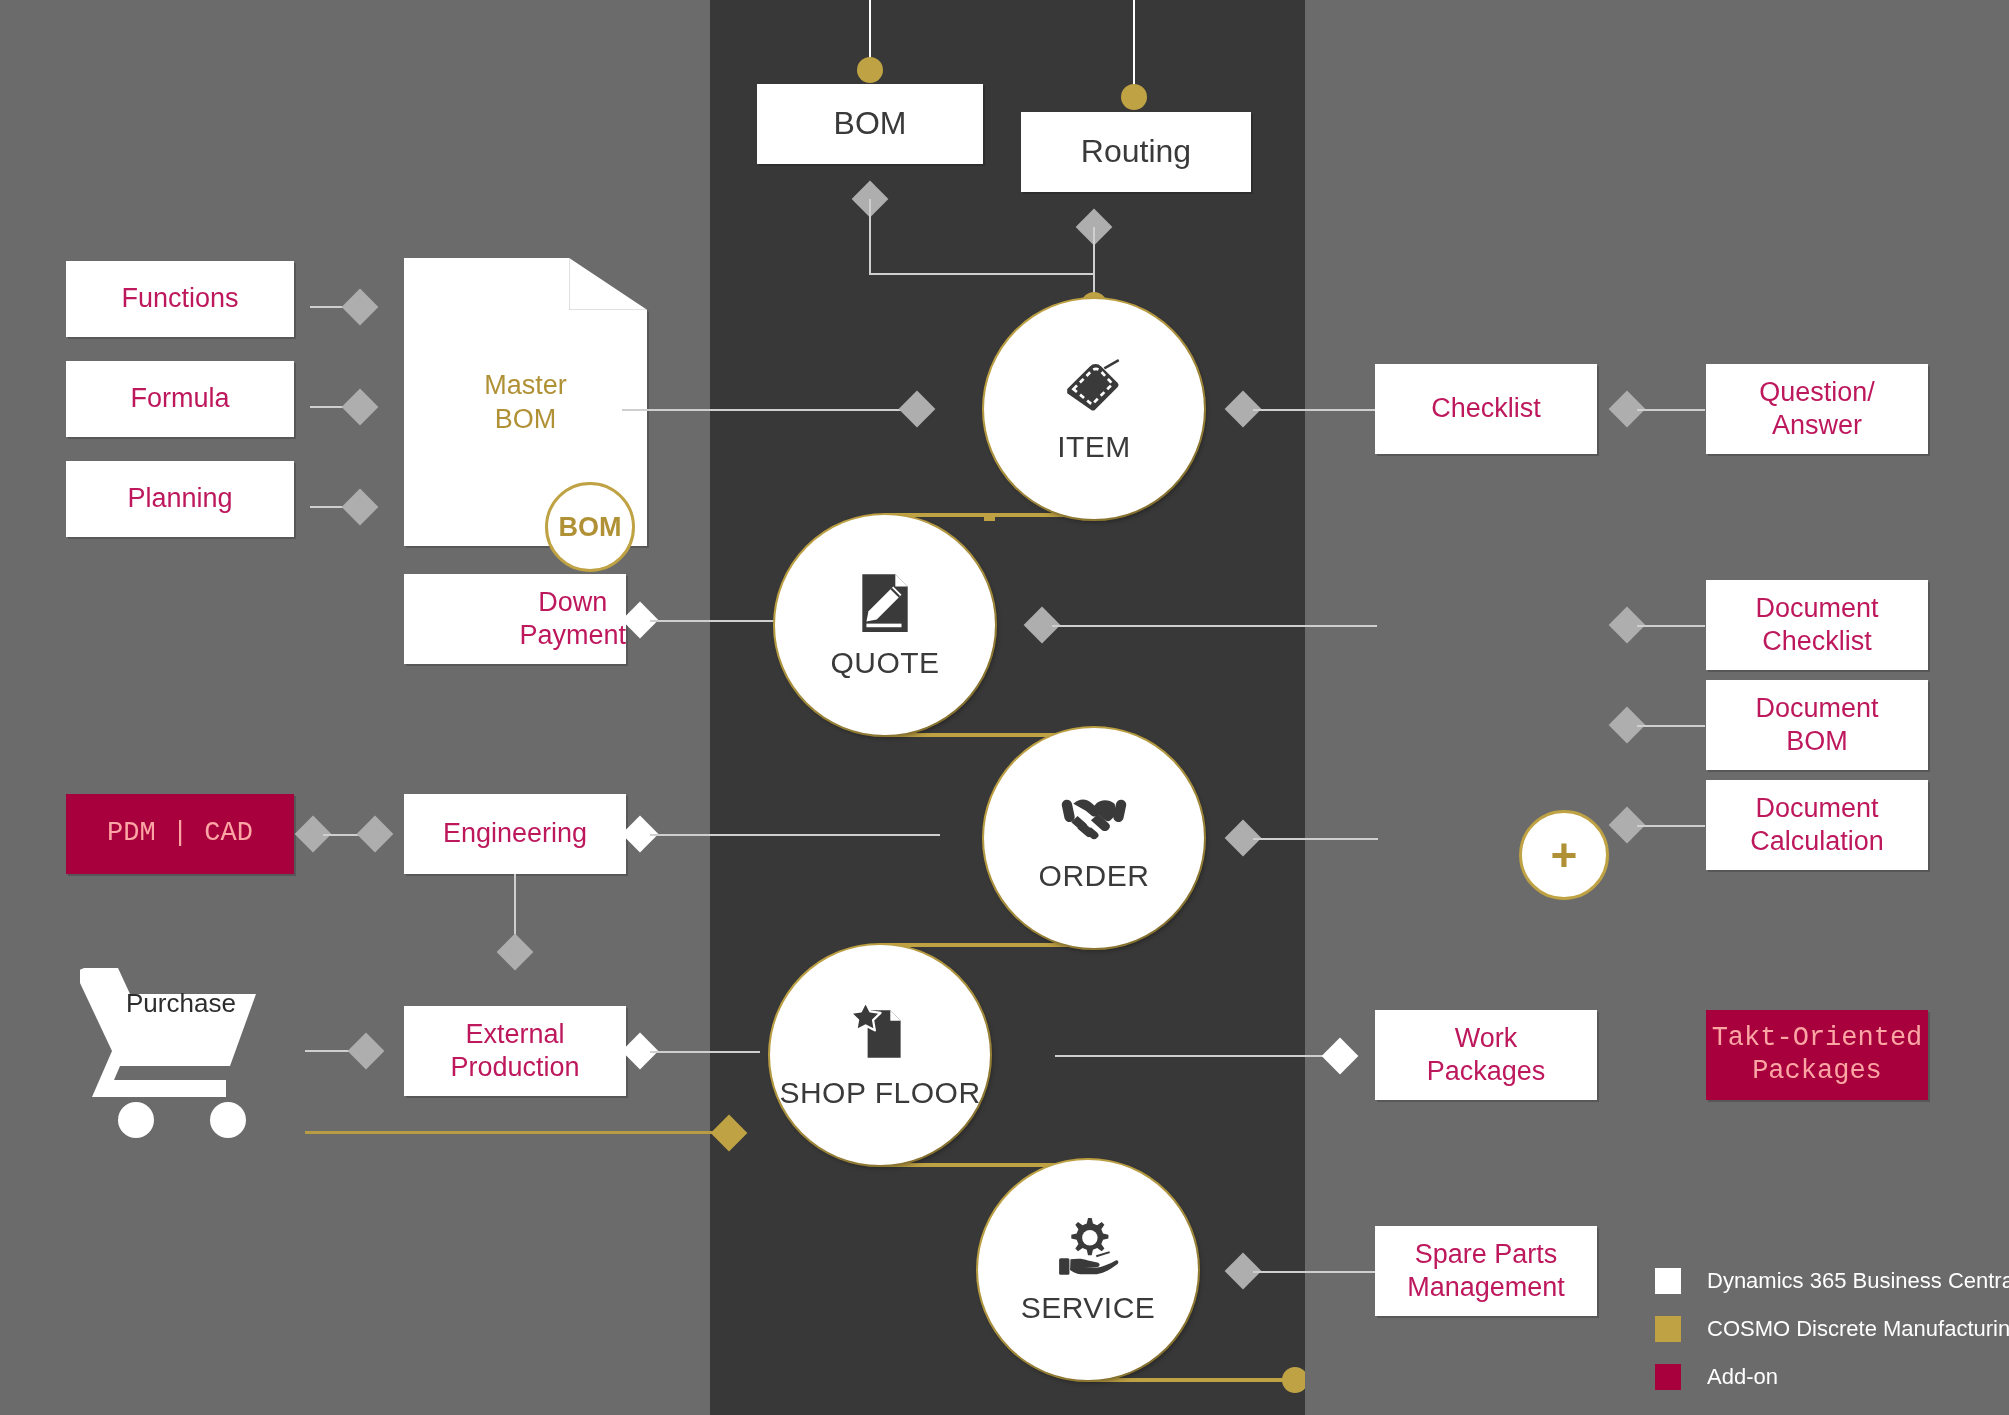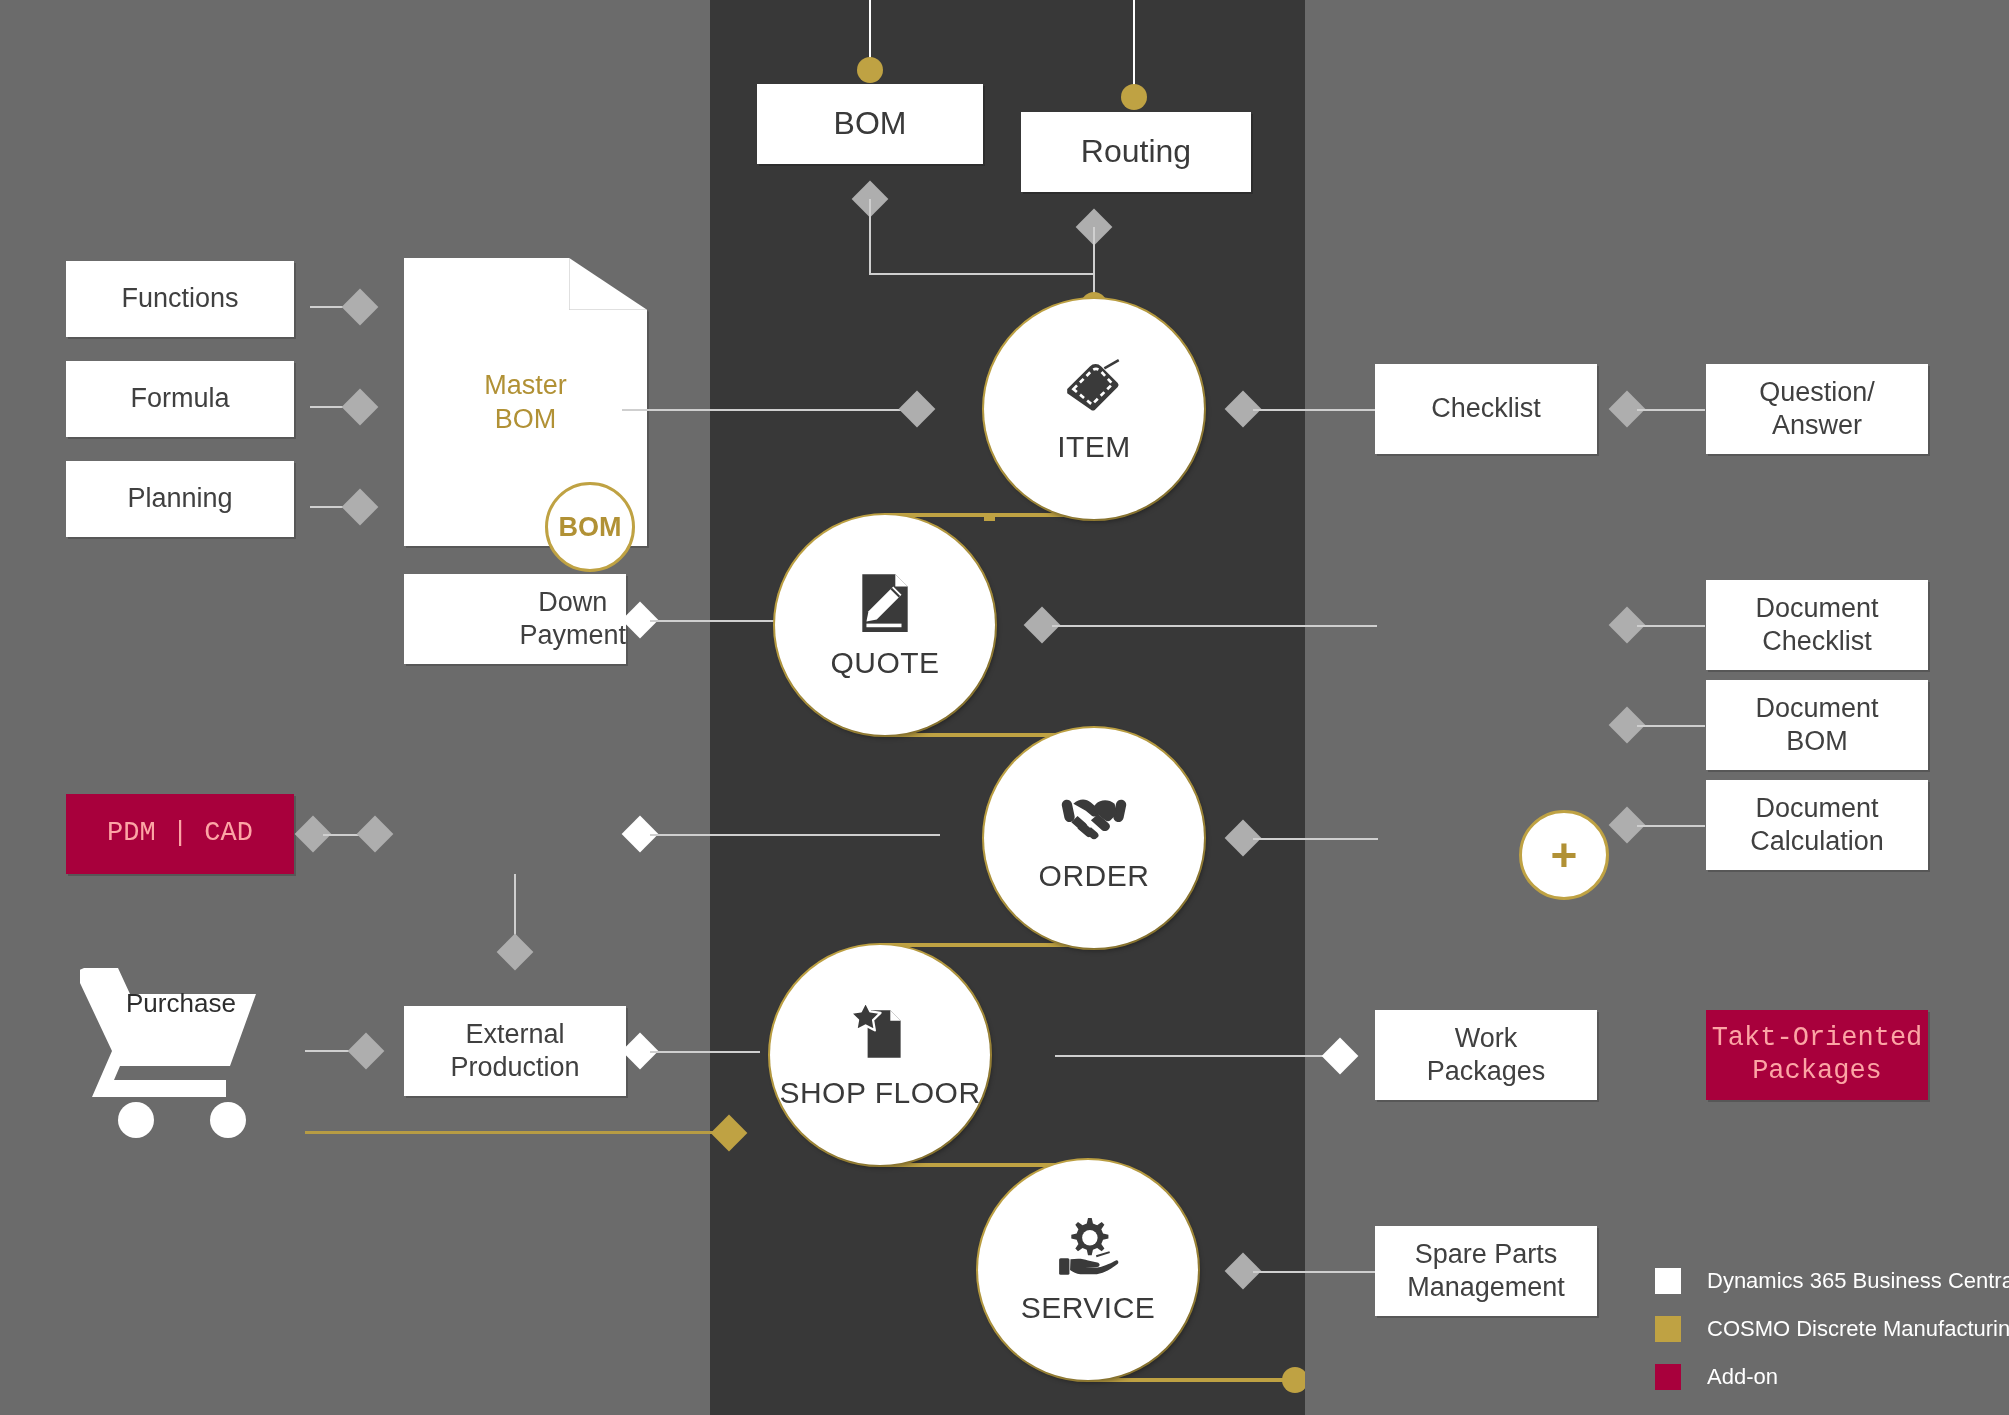--- a/index.html
+++ b/index.html
@@ -9,21 +9,21 @@
 
   
   .dark-panel{position:absolute;left:710px;top:0;width:595px;height:1415px;
               background:#383838;}
 
   
   .box{position:absolute;background:#ffffff;
        box-shadow:2px 2px 0 rgba(0,0,0,.18);
        display:flex;align-items:center;justify-content:center;
        text-align:center;line-height:1.24;
-       color:#404040;font-weight:400;}
+       color:#be185d;font-weight:400;}
   .box.dark-text{color:#3a3a3a;}
   .box.accent{background:#a8003c;color:#fca5a5;font-family:Liberation Mono, monospace;}
 
   
   .circle{position:absolute;border-radius:50%;background:#ffffff;
           box-shadow:2px 3px 5px rgba(0,0,0,.35);
           display:flex;flex-direction:column;align-items:center;
           justify-content:center;color:#3a3a3a;}
   .circle .c-label{font-size:30px;letter-spacing:.5px;margin-top:10px;
                    white-space:nowrap;}
@@ -122,20 +122,21 @@
     <span><span>Down</span><br><span>Payment</span></span>
   </div>
   <div class="dia white" style="left:627px;top:607px;"></div>
   <div class="ln h" style="left:650px;top:620px;width:130px;"></div>
 
   <div class="box accent" style="left:66px;top:794px;width:228px;height:80px;font-size:27px;">PDM | CAD</div>
   <div class="dia" style="left:300px;top:821px;"></div>
   <div class="ln h" style="left:323px;top:834px;width:44px;"></div>
   <div class="dia" style="left:362px;top:821px;"></div>
 
+  <div class="box" style="left:404px;top:794px;width:222px;height:80px;font-size:27px;">Engineering</div>
   <div class="dia white" style="left:627px;top:821px;"></div>
   <div class="ln h" style="left:650px;top:834px;width:290px;"></div>
 
   <div class="ln v" style="left:514px;top:874px;height:78px;"></div>
   <div class="dia" style="left:502px;top:939px;"></div>
 
   <div class="cart" style="left:80px;top:960px;width:190px;height:178px;">
     <svg width="190" height="178" viewBox="0 0 190 178">
       <path d="M4,8 h34 l12,26 h126 l-26,72 h-110 l-6,14 h112 v17 h-134 l20,-46 l-32,-68 h-30 z" fill="#ffffff"></path>
       <circle cx="56" cy="160" r="18" fill="#ffffff"></circle>

